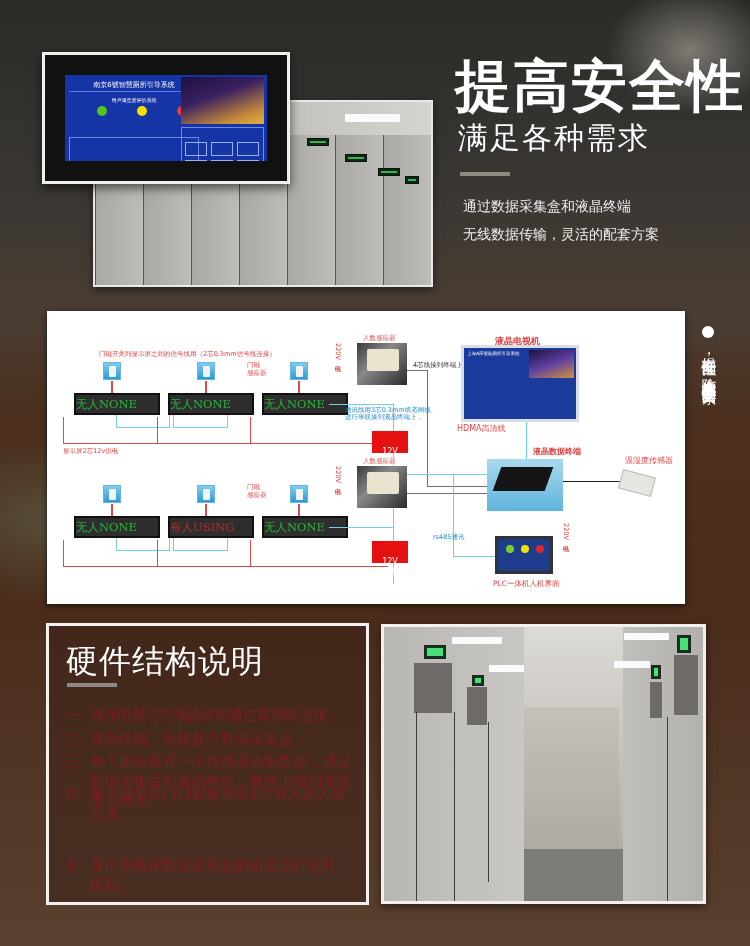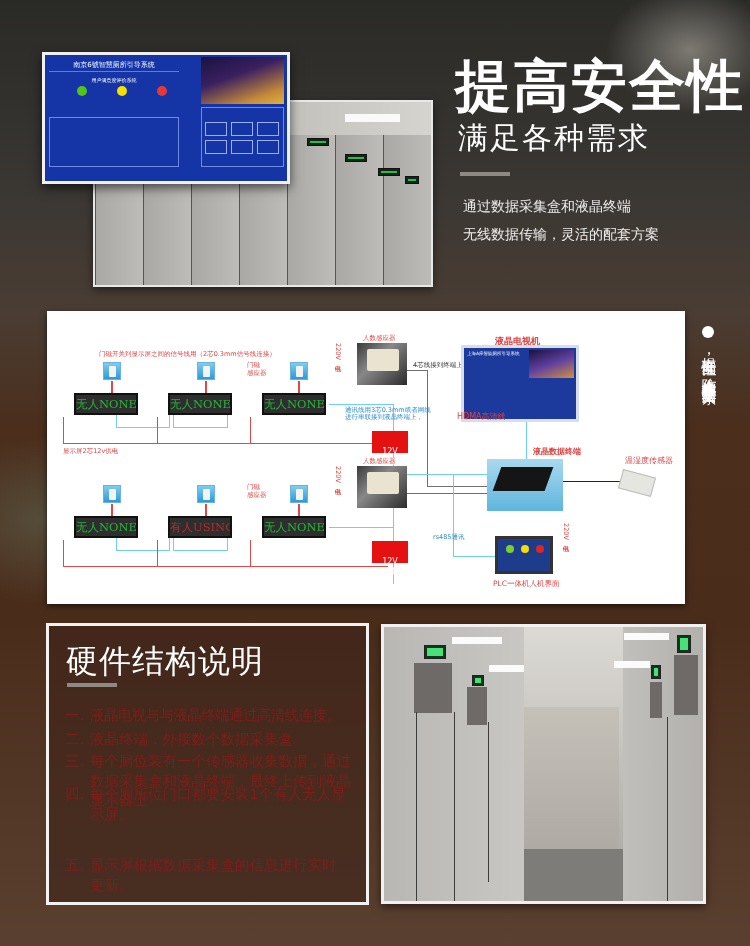--- a/index.html
+++ b/index.html
@@ -10,38 +10,38 @@
   radial-gradient(ellipse 160px 120px at 40px 520px,rgba(120,170,150,.25),rgba(0,0,0,0) 70%),
   linear-gradient(180deg,#2a2a27 0%,#3a3733 20%,#4a3d33 33%,#4b2e1c 45%,#4a2c1a 65%,#5a4030 100%);}
 .abs{position:absolute}
 
 #top-photo{left:93px;top:100px;width:340px;height:187px;border:2px solid #e8e8e8;
  background:linear-gradient(90deg,#9a9a9a 0%,#b2b1ad 30%,#c3c2bd 60%,#d5d4cf 100%);overflow:hidden;box-shadow:0 3px 8px rgba(0,0,0,.5)}
 #top-photo .door{position:absolute;bottom:0;border-left:1px solid #555;height:120px;width:48px;background:linear-gradient(90deg,#a9a8a4,#bdbcb8)}
 #top-photo .sign{position:absolute;width:22px;height:8px;background:#0f2a14;border:1px solid #111}
 #top-photo .sign::after{content:"";position:absolute;inset:2px;background:#43d56a;opacity:.8}
 #top-photo .light{position:absolute;background:#fafafa;height:8px}
-#tv{left:42px;top:52px;width:248px;height:132px;background:#111;border:3px solid #f0f0f0;padding:0;box-shadow:0 4px 10px rgba(0,0,0,.6)}
+#tv{left:42px;top:52px;width:248px;height:132px;background:#111;border:3px solid #f0f0f0;padding:20px;box-shadow:0 4px 10px rgba(0,0,0,.6)}
 #tv .screen{width:100%;height:100%;background:#1535a6;position:relative;overflow:hidden}
 #tv .title{position:absolute;left:4px;top:3px;width:130px;height:14px;border-bottom:1px solid #5c7ce0;color:#fff;font-size:7px;text-align:center;line-height:14px}
 #tv .movie{position:absolute;right:3px;top:2px;width:83px;height:47px;background:linear-gradient(160deg,#1b1240 0%,#3a2060 40%,#c58a3a 80%,#e0b040 100%)}
 #tv .sub{position:absolute;left:4px;top:19px;width:130px;height:40px;color:#fff;font-size:5px;text-align:center}
 #tv .face{position:absolute;width:10px;height:10px;border-radius:50%}
 #tv .plan{position:absolute;left:4px;top:62px;width:130px;height:50px;border:1px solid #6f8be0}
 #tv .stats{position:absolute;right:3px;top:52px;width:83px;height:60px;border:1px solid #6f8be0}
 #tv .cell{position:absolute;width:22px;height:14px;border:1px solid #9ab0f0;color:#ffe060;font-size:5px;text-align:center}
 
 #headline{left:455px;top:55px;color:#fff;font-size:56px;font-weight:bold;letter-spacing:2px;line-height:62px}
 #subhead{left:458px;top:118px;color:#fff;font-size:30px;letter-spacing:2px}
 #rule1{left:460px;top:172px;width:50px;height:4px;background:#8d8983}
 #feat1{left:463px;top:198px;color:#eee;font-size:14px}
 #feat2{left:463px;top:226px;color:#eee;font-size:14px}
 
 #diagram{left:47px;top:311px;width:638px;height:293px;background:#fff;box-shadow:0 2px 6px rgba(0,0,0,.6);overflow:hidden}
-.led{position:absolute;height:22px;width:64px;background:#2e2e2e;border:2px solid #111;font-family:"DejaVu Serif",serif;font-size:11.5px;text-align:center;line-height:18px;white-space:nowrap;overflow:hidden}
+.led{position:absolute;height:22px;width:86px;background:#2e2e2e;border:2px solid #111;font-family:"DejaVu Serif",serif;font-size:11.5px;line-height:18px;white-space:nowrap;overflow:hidden}
 .led.free{color:#26b43a}
 .led.used{color:#b62b2b}
 .mag{position:absolute;width:18px;height:18px;background:linear-gradient(180deg,#7fcdf0,#2b9ad8);border:1px solid #69b3de}
 .mag::after{content:"";position:absolute;left:5px;top:3px;width:7px;height:11px;background:#f3f3f3;border-radius:1px}
 .red-line{position:absolute;background:#e04848}
 .blue-line{position:absolute;background:#6fd0ec}
 .gray-line{position:absolute;background:#707070}
 .lbl{position:absolute;font-size:6.5px;color:#d44;white-space:nowrap}
 .lbl.blue{color:#2a8bd0}
 .lbl.black{color:#333}
@@ -168,21 +168,21 @@
   <div class="gray-line" style="left:380px;top:59px;width:1px;height:116px"></div>
   <div class="gray-line" style="left:380px;top:175px;width:60px;height:1px"></div>
 
   <div class="lbl big" style="left:448px;top:24px">液晶电视机</div>
   <div id="lcd-tv">
     <div class="scr">
       <div style="position:absolute;left:3px;top:3px;font-size:4.5px;color:#fff">上海A座智能厕所引导系统</div>
       <div class="mv"></div>
     </div>
   </div>
-  <div class="lbl" style="left:410px;top:100px;font-size:8px">HDMA高清线</div>
+  <div class="lbl" style="left:410px;top:112px;font-size:8px">HDMA高清线</div>
   <div class="blue-line" style="left:479px;top:111px;width:1px;height:37px"></div>
 
   <div class="lbl big" style="left:486px;top:135px;font-size:8px">液晶数据终端</div>
   <div id="terminal"></div>
   <div class="lbl" style="left:578px;top:144px;font-size:8px">温湿度传感器</div>
   <div class="gray-line" style="left:516px;top:170px;width:57px;height:1px;background:#222"></div>
   <div id="hum"></div>
 
   <div class="mag" style="left:56px;top:174px"></div>
   <div class="mag" style="left:150px;top:174px"></div>

